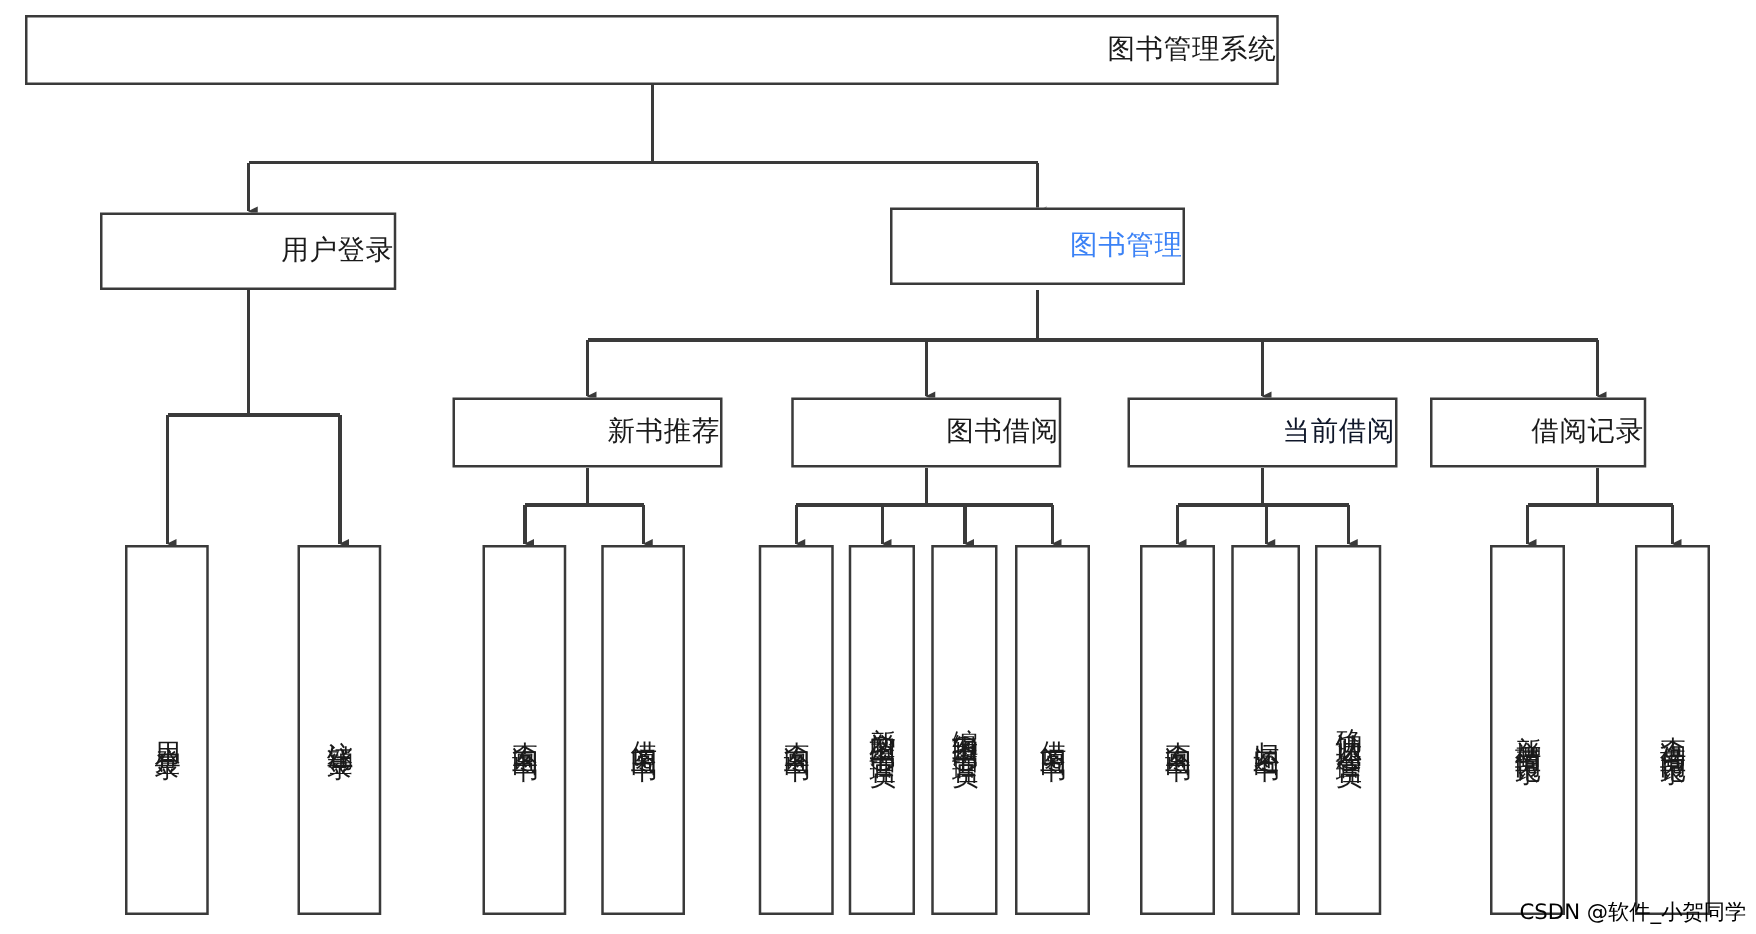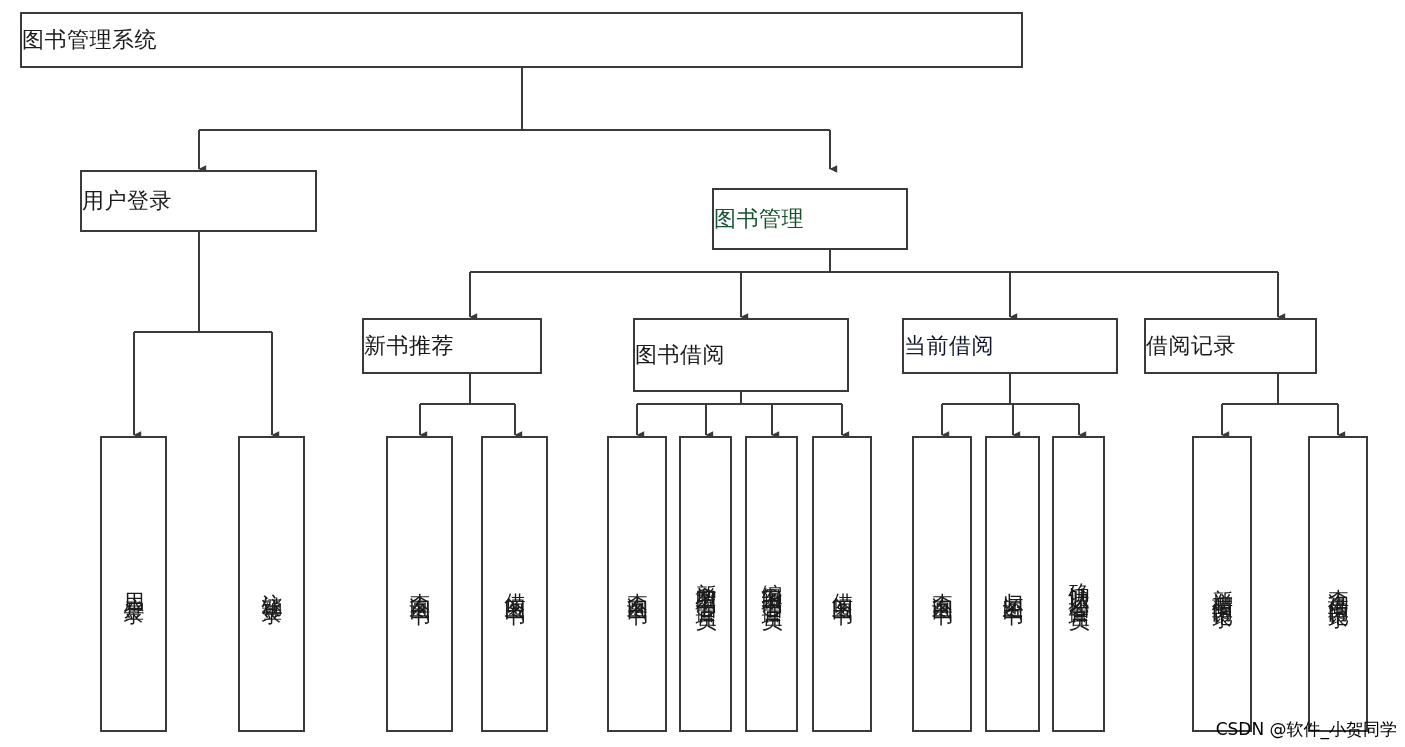--- a/index.html
+++ b/index.html
@@ -24,21 +24,21 @@
     width: 1405px;
     height: 747px;
   }
   .node {
     position: absolute;
     box-sizing: border-box;
     background: #ffffff;
     border: 2px solid #3a3a3a;
     display: flex;
     align-items: center;
-    justify-content: flex-start;
+    justify-content: flex-end;
     color: #1a1a1a;
     z-index: 2;
   }
   .node-label {
     display: block;
     text-align: center;
     line-height: 1.22;
     letter-spacing: 0.5px;
   }
   .node.horizontal .node-label {
@@ -115,27 +115,27 @@
       </g>
   </svg>
 
   <div id="node-layer">
       <div class="node horizontal" id="node-root" style="left: 20px; top: 12px; width: 1003px; height: 56px; border-color: rgb(58, 58, 58); background: rgb(255, 255, 255); color: rgb(26, 26, 26);">
         <span class="node-label">图书管理系统</span>
       </div>
       <div class="node horizontal" id="node-login" style="left: 80px; top: 170px; width: 237px; height: 62px; border-color: rgb(58, 58, 58); background: rgb(255, 255, 255); color: rgb(26, 26, 26);">
         <span class="node-label">用户登录</span>
       </div>
-      <div class="node horizontal" id="node-bookmgmt" style="left: 712px; top: 188px; width: 196px; height: 62px; border-color: rgb(58, 58, 58); background: rgb(255, 255, 255); color: #14532d;">
+      <div class="node horizontal" id="node-bookmgmt" style="left: 712px; top: 166px; width: 236px; height: 62px; border-color: rgb(58, 58, 58); background: rgb(255, 255, 255); color: #3b82f6;">
         <span class="node-label">图书管理</span>
       </div>
-      <div class="node horizontal" id="node-newbook" style="left: 362px; top: 318px; width: 180px; height: 56px; border-color: rgb(58, 58, 58); background: rgb(255, 255, 255); color: rgb(26, 26, 26);">
+      <div class="node horizontal" id="node-newbook" style="left: 362px; top: 318px; width: 216px; height: 56px; border-color: rgb(58, 58, 58); background: rgb(255, 255, 255); color: rgb(26, 26, 26);">
         <span class="node-label">新书推荐</span>
       </div>
-      <div class="node horizontal" id="node-borrowbook" style="left: 633px; top: 318px; width: 216px; height: 74px; border-color: rgb(58, 58, 58); background: rgb(255, 255, 255); color: rgb(26, 26, 26);">
+      <div class="node horizontal" id="node-borrowbook" style="left: 633px; top: 318px; width: 216px; height: 56px; border-color: rgb(58, 58, 58); background: rgb(255, 255, 255); color: rgb(26, 26, 26);">
         <span class="node-label">图书借阅</span>
       </div>
       <div class="node horizontal" id="node-current" style="left: 902px; top: 318px; width: 216px; height: 56px; border-color: rgb(58, 58, 58); background: rgb(255, 255, 255); color: #0f172a;">
         <span class="node-label">当前借阅</span>
       </div>
       <div class="node horizontal" id="node-records" style="left: 1144px; top: 318px; width: 173px; height: 56px; border-color: rgb(58, 58, 58); background: rgb(255, 255, 255); color: rgb(26, 26, 26);">
         <span class="node-label">借阅记录</span>
       </div>
       <div class="node vertical" id="node-l-login" style="left: 100px; top: 436px; width: 67px; height: 296px; border-color: rgb(58, 58, 58); background: rgb(255, 255, 255); color: rgb(26, 26, 26);">
         <span class="node-label">用户登录</span>

